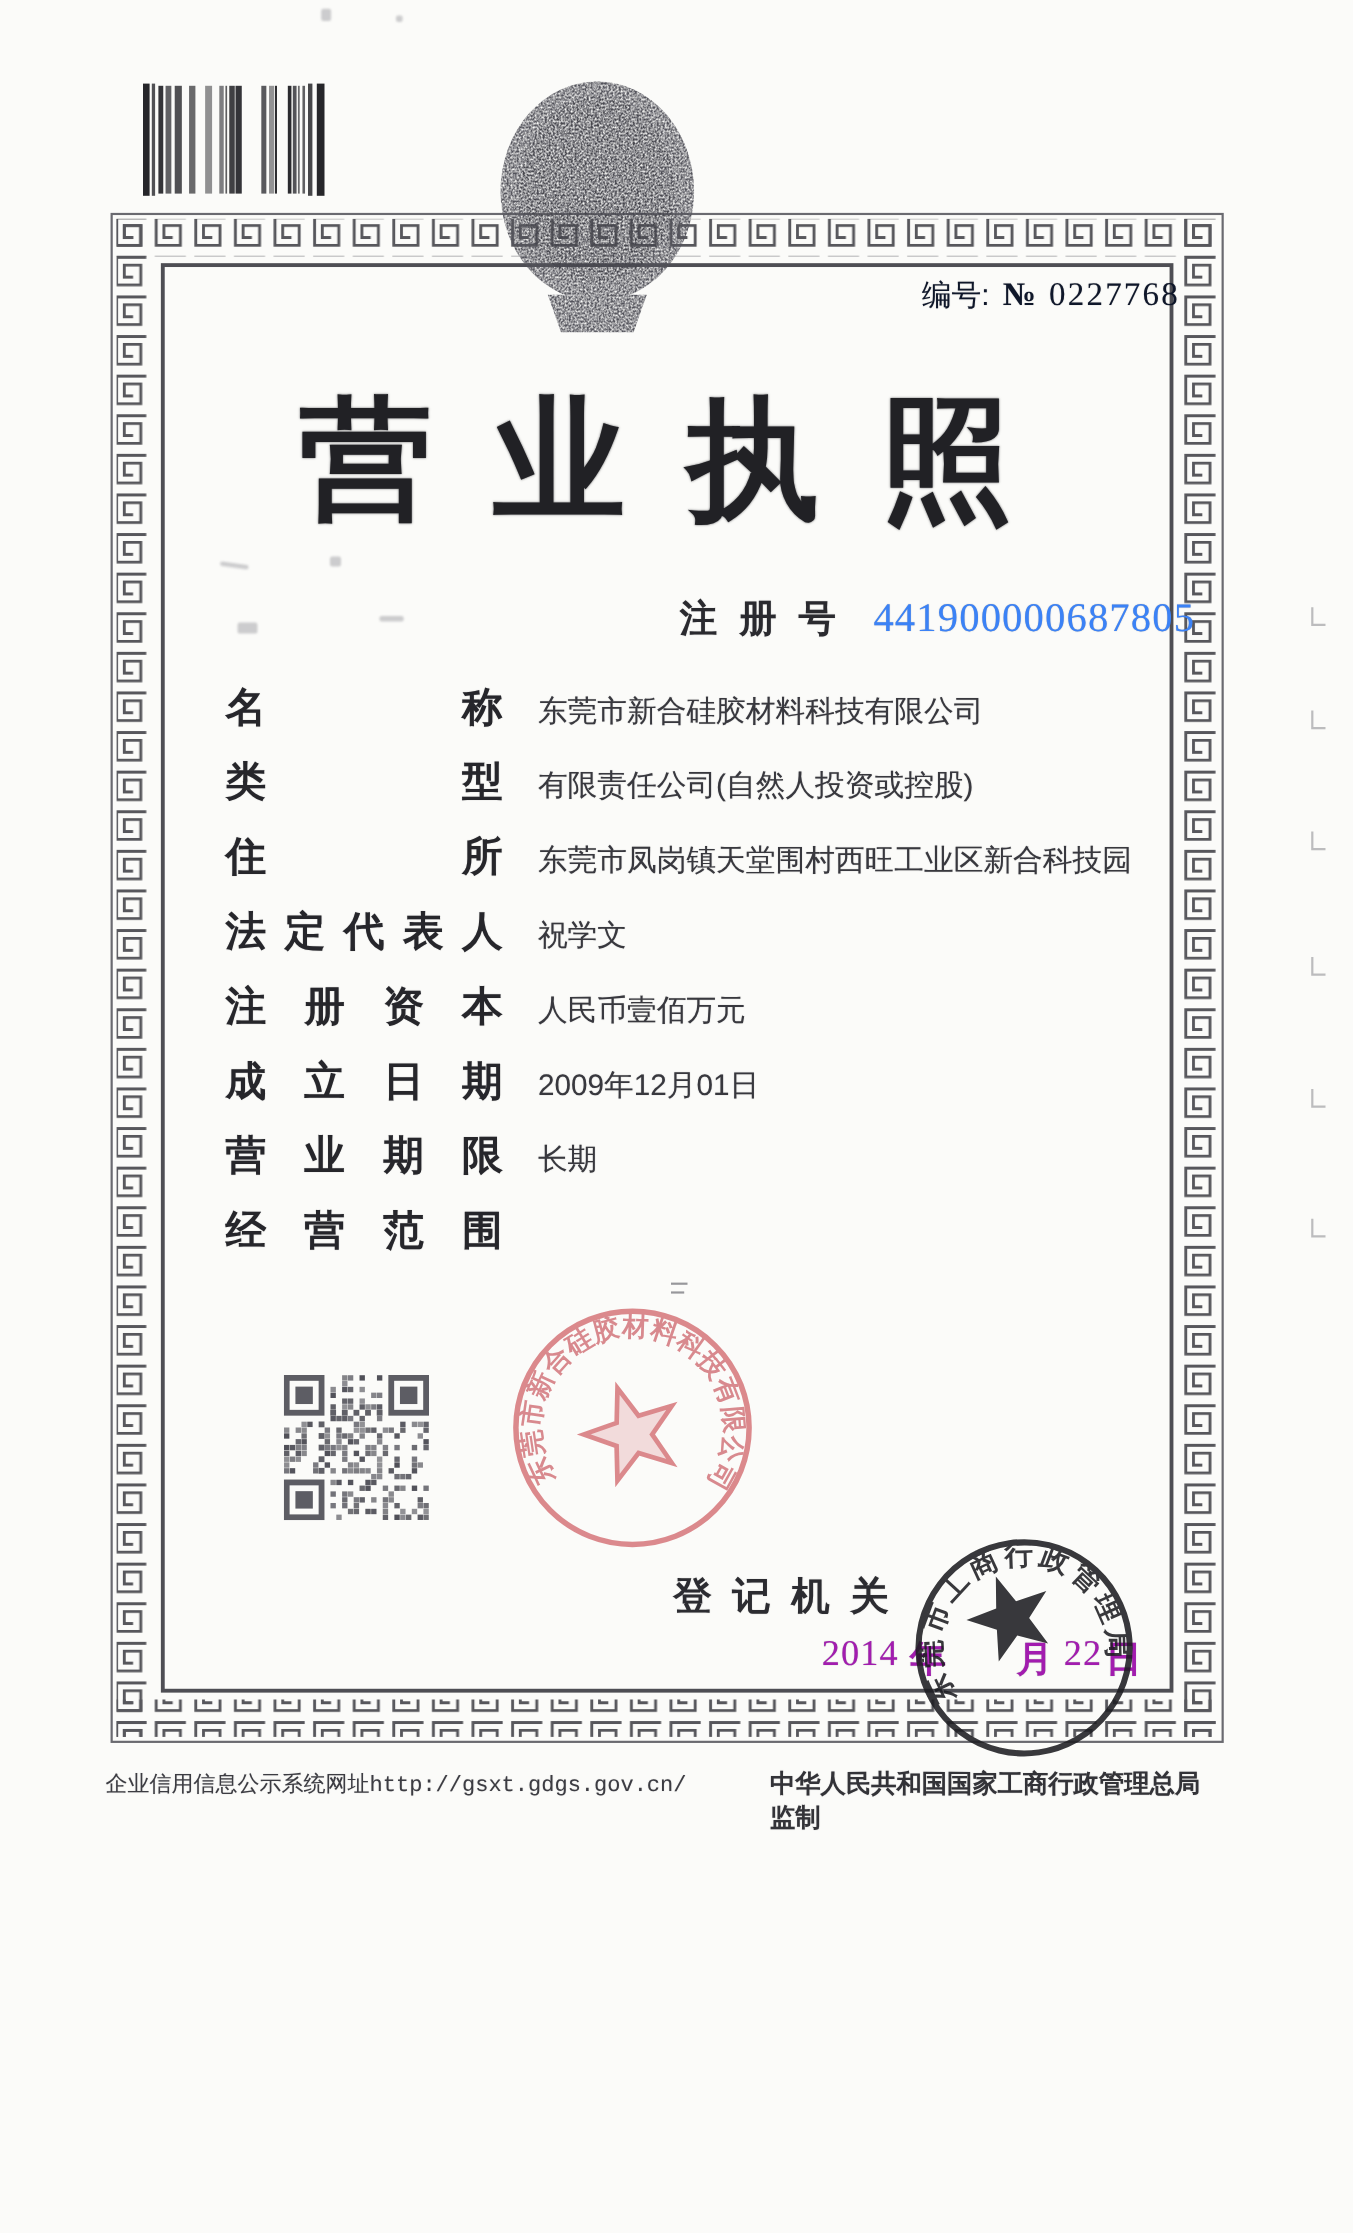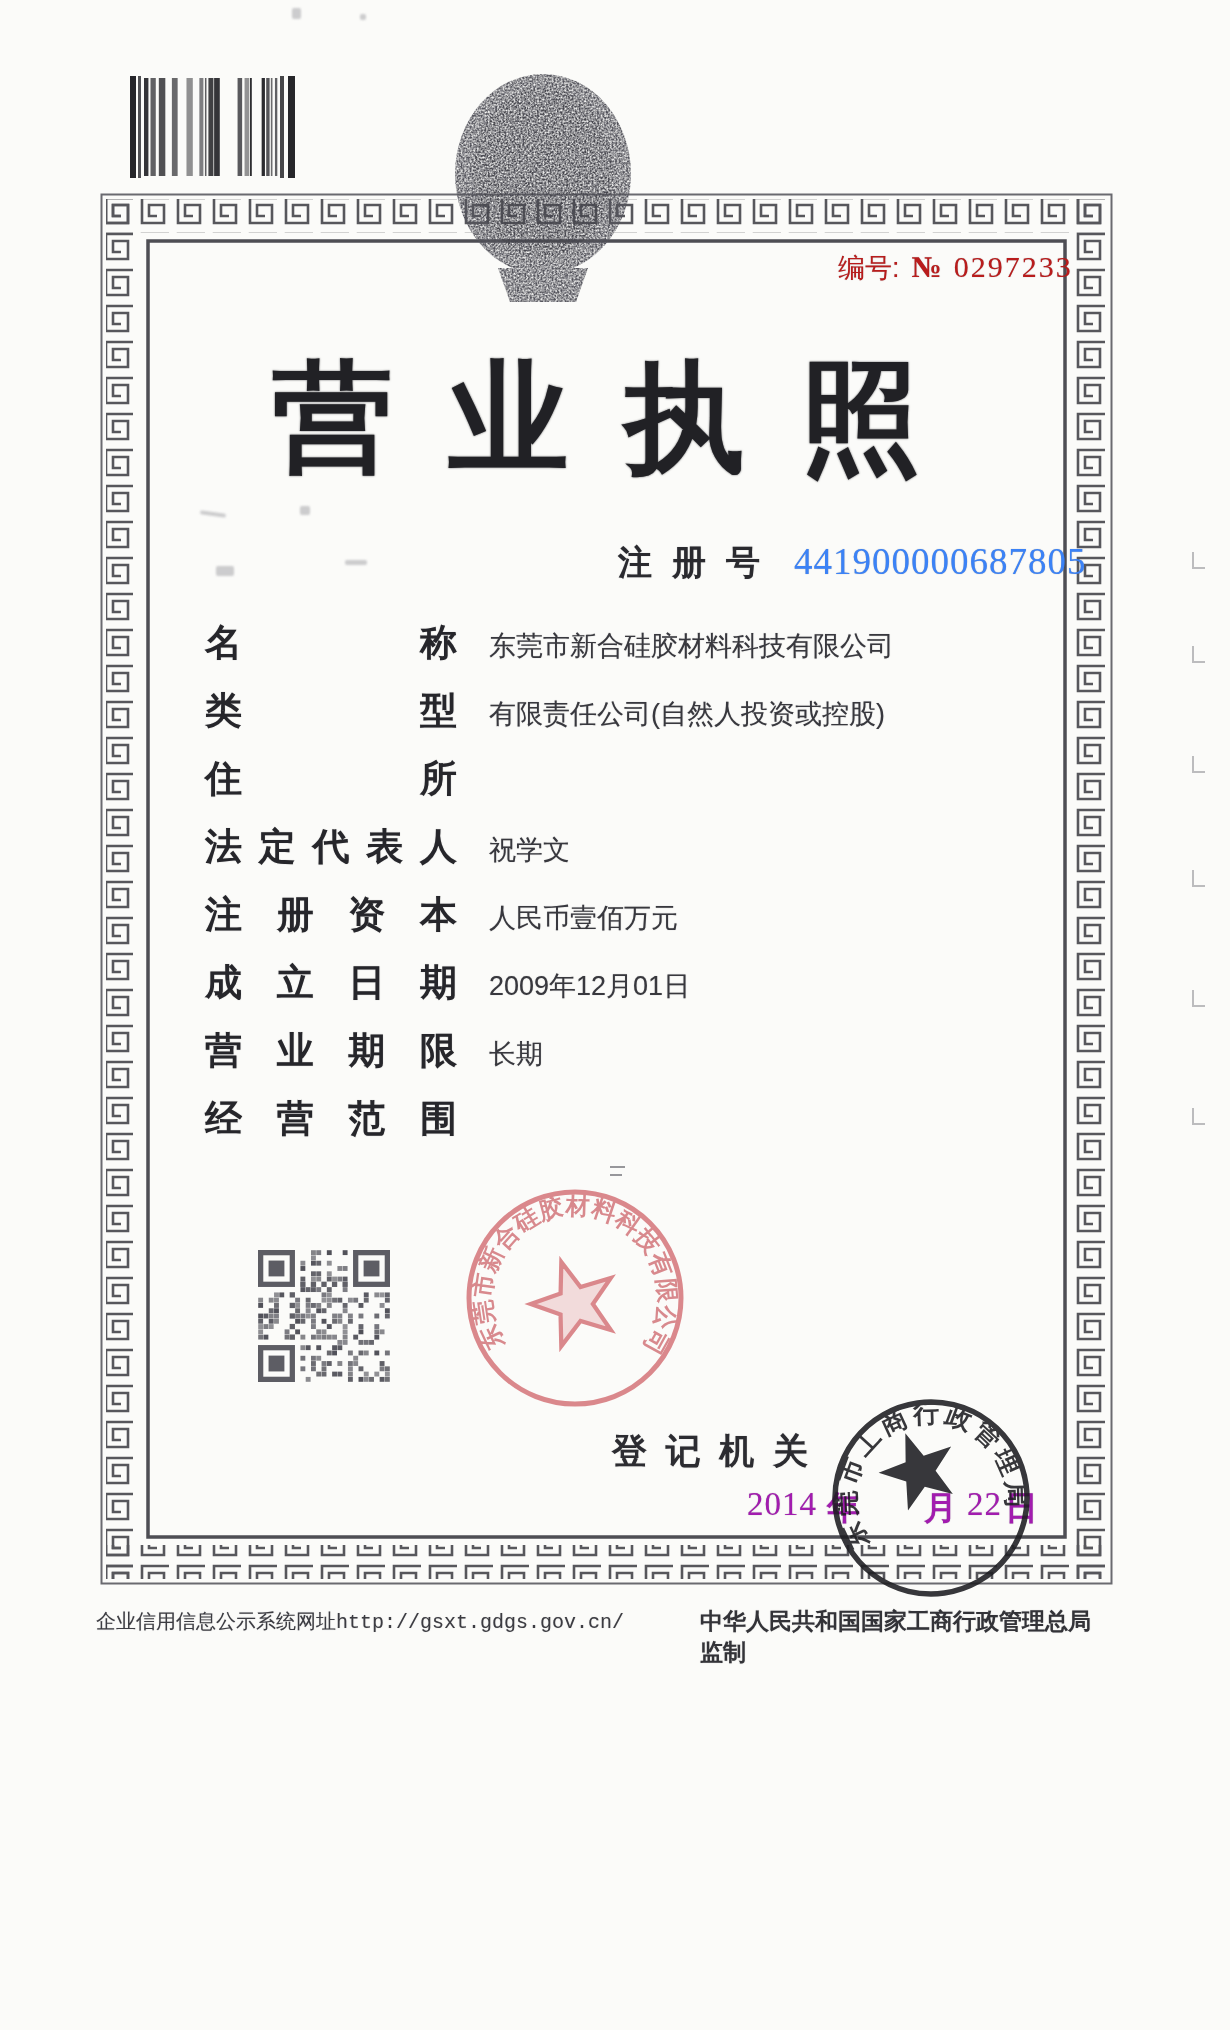--- a/index.html
+++ b/index.html
@@ -1,19 +1,19 @@
 <!DOCTYPE html>
 <html><head>
 <meta charset="utf-8">
 <style>
   html,body{margin:0;padding:0;background:#e9e9e7;}
   .page{position:relative;width:1230px;height:2030px;background:#fbfbf9;overflow:hidden;
         font-family:"Liberation Sans",sans-serif;}
   .abs{position:absolute;}
-  .ink{color:#b91c1c;text-shadow:0 0 1px rgba(47,47,52,.38);}
+  .ink{color:#0f172a;text-shadow:0 0 1px rgba(47,47,52,.38);}
   .serif{font-family:"Liberation Serif",serif;}
 
   
   .serial{left:838px;top:250px;font-size:27px;display:flex;align-items:baseline;gap:12px;}
   .serial .sym{font-weight:700;font-size:30px;}
   .serial .num{font-size:30px;letter-spacing:2px;}
 
   
   .title{left:100px;top:338px;width:1013px;text-align:center;font-size:120px;font-weight:900;
          letter-spacing:56px;padding-left:36px;box-sizing:border-box;color:#212125;
@@ -109,21 +109,21 @@
     <g filter="url(#grain)">
       <ellipse cx="100" cy="104" rx="88" ry="100" fill="#53535b"></ellipse>
       <ellipse cx="100" cy="102" rx="70" ry="84" fill="#46464e"></ellipse>
       <path d="M 55 198 L 145 198 L 133 232 L 67 232 Z" fill="#53535b"></path>
     </g>
   </svg>
 
   <div class="abs serial ink">
     <span>编号:</span>
     <span class="sym serif">№</span>
-    <span class="num serif">0297233</span>
+    <span class="num serif">0227768</span>
   </div>
 
   <div class="abs title">营业执照</div>
 
   <div class="abs regrow">
     <span class="reglabel ink">
         <span>注</span>
         <span>册</span>
         <span>号</span>
       </span>
@@ -143,20 +143,21 @@
           <span>类</span>
           <span>型</span>
         </div>
       <div class="fvalue ink">有限责任公司(自然人投资或控股)</div>
     </div>
     <div class="frow">
       <div class="flabel ink">
           <span>住</span>
           <span>所</span>
         </div>
+      <div class="fvalue ink">东莞市凤岗镇天堂围村西旺工业区新合科技园</div>
     </div>
     <div class="frow">
       <div class="flabel ink">
           <span>法</span>
           <span>定</span>
           <span>代</span>
           <span>表</span>
           <span>人</span>
         </div>
       <div class="fvalue ink">祝学文</div>

